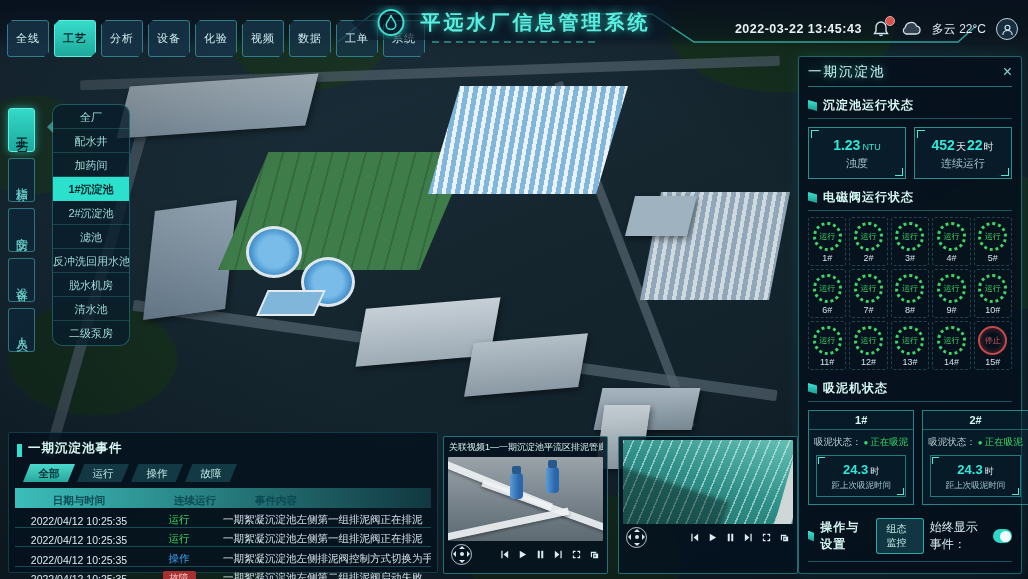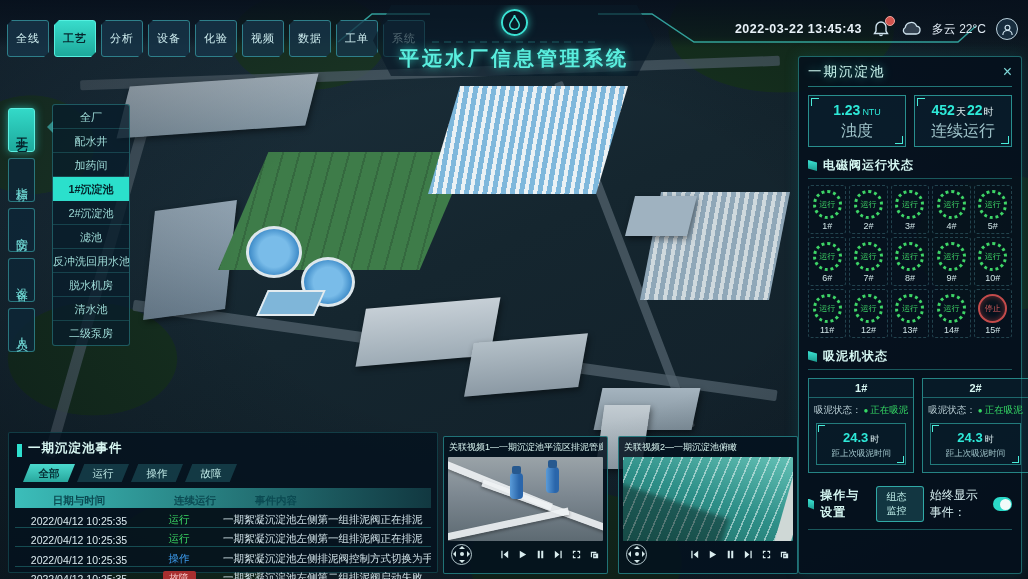--- a/index.html
+++ b/index.html
@@ -25,23 +25,23 @@
 
   
   .header{position:absolute;top:0;left:0;right:0;height:48px;z-index:30;
     background:linear-gradient(180deg,rgba(7,16,28,.92),rgba(7,16,28,.55) 75%,transparent);}
   .hdr-deco{position:absolute;top:0;left:0;pointer-events:none;}
   .nav{position:absolute;left:7px;top:20px;display:flex;gap:5px;}
   .nav-btn{padding:10px 8px;font-size:11px;color:#cfeef0;letter-spacing:1px;cursor:pointer;
     background:rgba(22,52,72,.8);border:1px solid #2e7f8a;border-radius:3px;
     clip-path:polygon(5px 0,100% 0,100% calc(100% - 5px),calc(100% - 5px) 100%,0 100%,0 5px);}
   .nav-btn.active{background:linear-gradient(180deg,#38dccb,#1da89b);color:#06272e;font-weight:bold;border-color:#55f0e0;}
-  .title-wrap{position:absolute;left:50%;top:5px;transform:translateX(-50%);display:flex;align-items:center;gap:9px;
+  .title-wrap{position:absolute;left:50%;top:5px;transform:translateX(-50%);display:flex;align-items:flex-end;gap:16px;
     padding:4px 26px;background:rgba(9,26,40,.65);
-    clip-path:polygon(18px 0,calc(100% - 18px) 0,100% 50%,calc(100% - 18px) 100%,18px 100%,0 50%);flex-direction:column;}
+    clip-path:polygon(18px 0,calc(100% - 18px) 0,100% 50%,calc(100% - 18px) 100%,18px 100%,0 50%);}
   .logo{width:27px;height:27px;border-radius:50%;border:2px solid #3ae0d2;display:flex;align-items:center;justify-content:center;
     box-shadow:0 0 8px rgba(58,224,210,.7);}
   .app-title{font-size:20px;font-weight:bold;letter-spacing:3px;color:#5aeede;
     text-shadow:0 0 10px rgba(60,230,215,.8);white-space:nowrap;}
   .hdr-right{position:absolute;right:10px;top:18px;display:flex;align-items:center;gap:10px;}
   .hdr-time{font-size:12.5px;font-weight:bold;color:#e8f1f8;letter-spacing:.5px;}
   .hdr-ico{position:relative;display:flex;align-items:center;}
   .badge-dot{position:absolute;top:-4px;right:-5px;width:10px;height:10px;border-radius:50%;
     background:#d2544e;border:1px solid #f0a49e;}
   .hdr-weather{font-size:12px;color:#dfe9f2;}
@@ -51,21 +51,21 @@
   
   .side-tabs{position:absolute;left:8px;top:108px;display:flex;flex-direction:column;gap:6px;z-index:20;}
   .side-tab{width:27px;height:44px;display:flex;align-items:center;justify-content:center;cursor:pointer;
     writing-mode:vertical-rl;text-orientation:upright;font-size:12px;letter-spacing:2px;color:#6fd8d4;
     background:rgba(13,38,54,.85);border:1px solid rgba(70,200,200,.5);border-radius:3px;}
   .side-tab.active{background:linear-gradient(180deg,#33d9c8,#1da99c);color:#05242c;font-weight:bold;
     box-shadow:0 0 8px rgba(50,220,205,.6);border-color:#5cf0e2;}
 
   
   .proc-menu{position:absolute;left:52px;top:104px;width:78px;z-index:20;
-    background:rgba(8,28,42,.78);border:1px solid rgba(70,200,200,.35);border-radius:3px;}
+    background:rgba(8,28,42,.78);border:1px solid rgba(70,200,200,.35);border-radius:10px;}
   .proc-menu::before{content:"";position:absolute;left:-6px;top:16px;border:6px solid transparent;
     border-right-color:rgba(70,200,200,.6);border-left:none;}
   .menu-item{height:24px;line-height:24px;text-align:center;font-size:11px;color:#9fdcd8;cursor:pointer;
     border-bottom:1px solid rgba(70,200,200,.22);white-space:nowrap;overflow:hidden;}
   .menu-item:last-child{border-bottom:none;}
   .menu-item.active{background:#2be0cc;color:#04222a;font-weight:bold;}
 
   
   .sec-hd{display:flex;align-items:center;gap:6px;border-bottom:1px solid rgba(62,220,210,.35);
     padding:3px 0 4px;margin-top:7px;}
@@ -83,21 +83,21 @@
   .rp-close{margin-left:auto;font-size:16px;color:#7fd9d9;cursor:pointer;line-height:1;}
   .stat-row{display:flex;gap:8px;margin:8px 0 2px;}
   .stat-card{flex:1;height:52px;border:1px solid rgba(62,220,210,.6);background:rgba(12,38,54,.5);
     display:flex;flex-direction:column;align-items:center;justify-content:center;gap:2px;position:relative;}
   .stat-card::before,.stat-card::after{content:"";position:absolute;width:7px;height:7px;border-color:#49ecd9;border-style:solid;}
   .stat-card::before{left:2px;top:2px;border-width:1.5px 0 0 1.5px;}
   .stat-card::after{right:2px;bottom:2px;border-width:0 1.5px 1.5px 0;}
   .stat-v{font-size:14px;font-weight:bold;color:#2ee9d8;}
   .stat-u{font-size:9px;font-weight:normal;color:#2ee9d8;margin-left:2px;}
   .stat-w{font-size:10px;color:#e3f2f4;margin:0 1px;}
-  .stat-l{font-size:16px;color:#9fc3c9;}
+  .stat-l{font-size:11px;color:#9fc3c9;}
   .valve-grid{display:grid;grid-template-columns:repeat(5,1fr);gap:3px;margin-top:6px;}
   .valve{border:1px dashed rgba(110,195,205,.28);border-radius:3px;padding:4px 1px 2px;text-align:center;}
   .spin{width:29px;height:29px;margin:0 auto;border-radius:50%;border:3px dotted #3ed467;
     display:flex;align-items:center;justify-content:center;}
   .spin span{font-size:8px;color:#3ed467;letter-spacing:0;}
   .valve.stop .spin{border:2.5px solid #c34b4b;box-shadow:0 0 6px rgba(200,70,70,.5) inset;}
   .valve.stop .spin span{color:#e06060;}
   .valve-id{font-size:9px;color:#cfe3e6;margin-top:2px;}
   .mud-row{display:flex;gap:8px;margin-top:8px;}
   .mud-card{flex:1;border:1px solid rgba(62,220,210,.55);background:rgba(12,38,54,.45);padding-bottom:7px;}
@@ -270,20 +270,24 @@
     <div class="menu-item">清水池</div>
     <div class="menu-item">二级泵房</div>
   </div>
 
   <div class="rpanel">
     <div class="rp-hd">
       <div class="rp-title">一期沉淀池</div>
       <div class="rp-close">×</div>
     </div>
 
+    <div class="sec-hd">
+      <div class="sec-chip"></div>
+      <div class="sec-title">沉淀池运行状态</div>
+    </div>
     <div class="stat-row">
       <div class="stat-card">
         <div><span class="stat-v">1.23</span><span class="stat-u">NTU</span></div>
         <div class="stat-l">浊度</div>
       </div>
       <div class="stat-card">
         <div>
           <span class="stat-v">452</span><span class="stat-w">天</span><span class="stat-v">22</span><span class="stat-w">时</span>
         </div>
         <div class="stat-l">连续运行</div>
@@ -505,21 +509,20 @@
         <span class="vb">
             <svg width="11" height="11" viewBox="0 0 12 12">
               <path d="M2 3h6v1.3H3.3V9H2zM4.5 5H10v5H4.5zM6 6.3v2.4l2-1.2z"></path>
             </svg>
           </span>
       </div>
     </div>
   </div>
 
   <div class="video v2">
-    <div class="v-title">关联视频2—一期沉淀池俯瞰</div>
     <div class="v-thumb art2">
       <div class="lanes"></div>
       <div class="wall"></div>
       <div class="shade"></div>
     </div>
     <div class="v-ctrl">
       <div class="dpad">
           <i class="up"></i>
           <i class="dn"></i>
           <i class="lf"></i>

